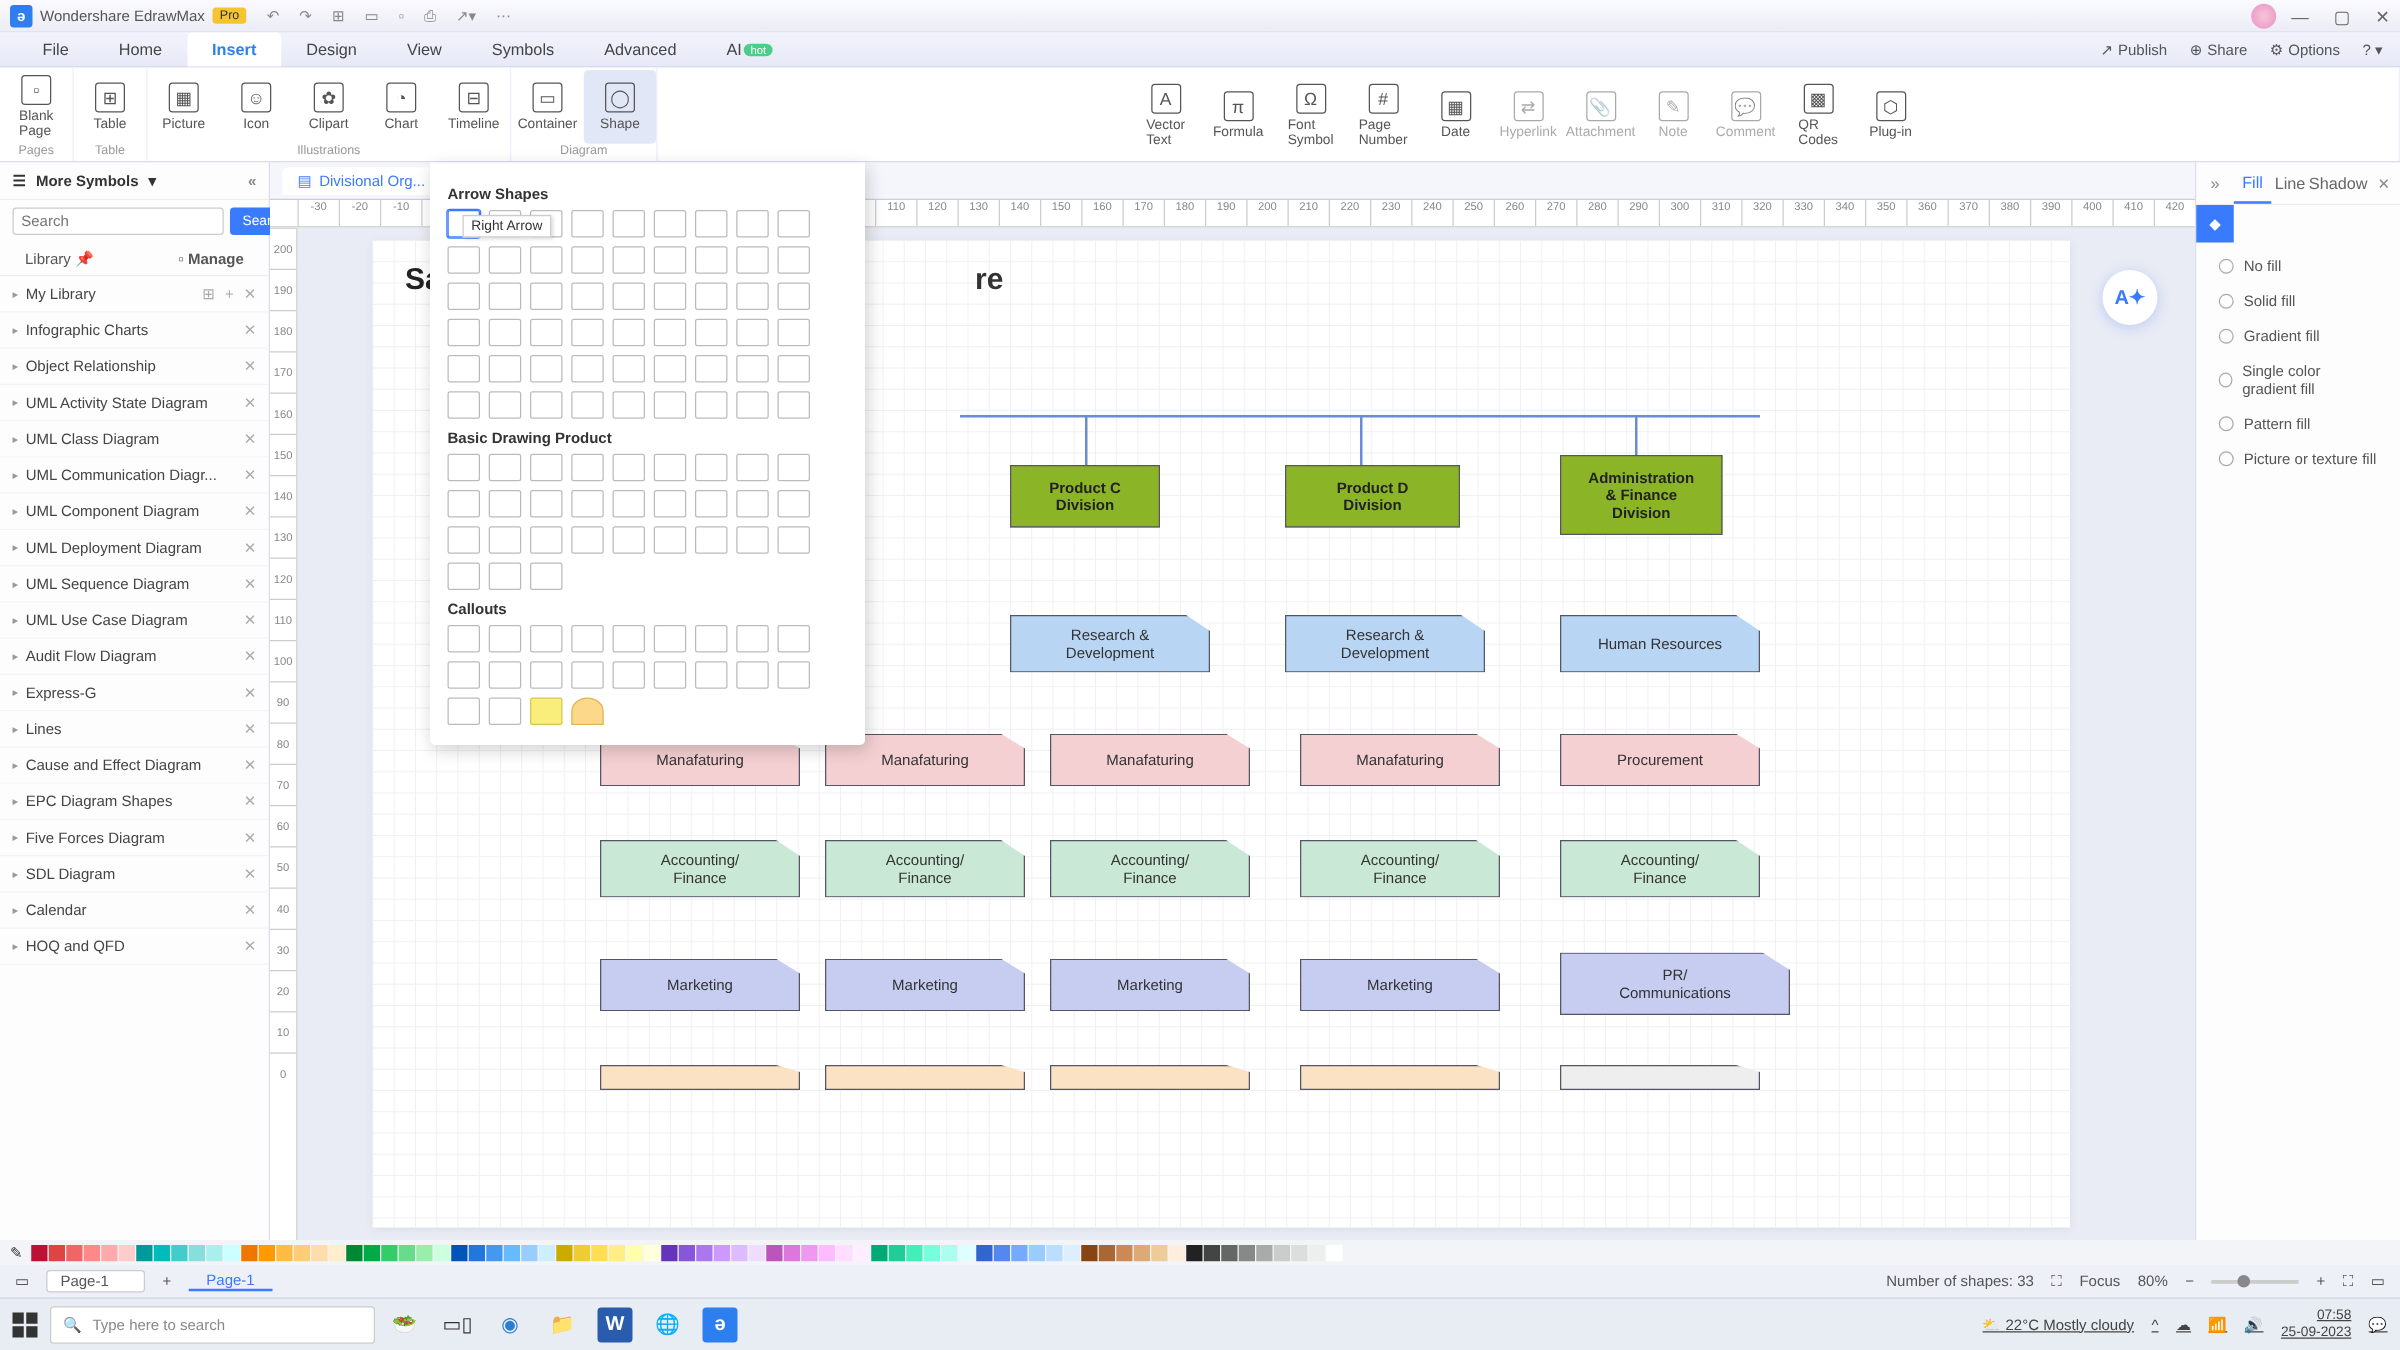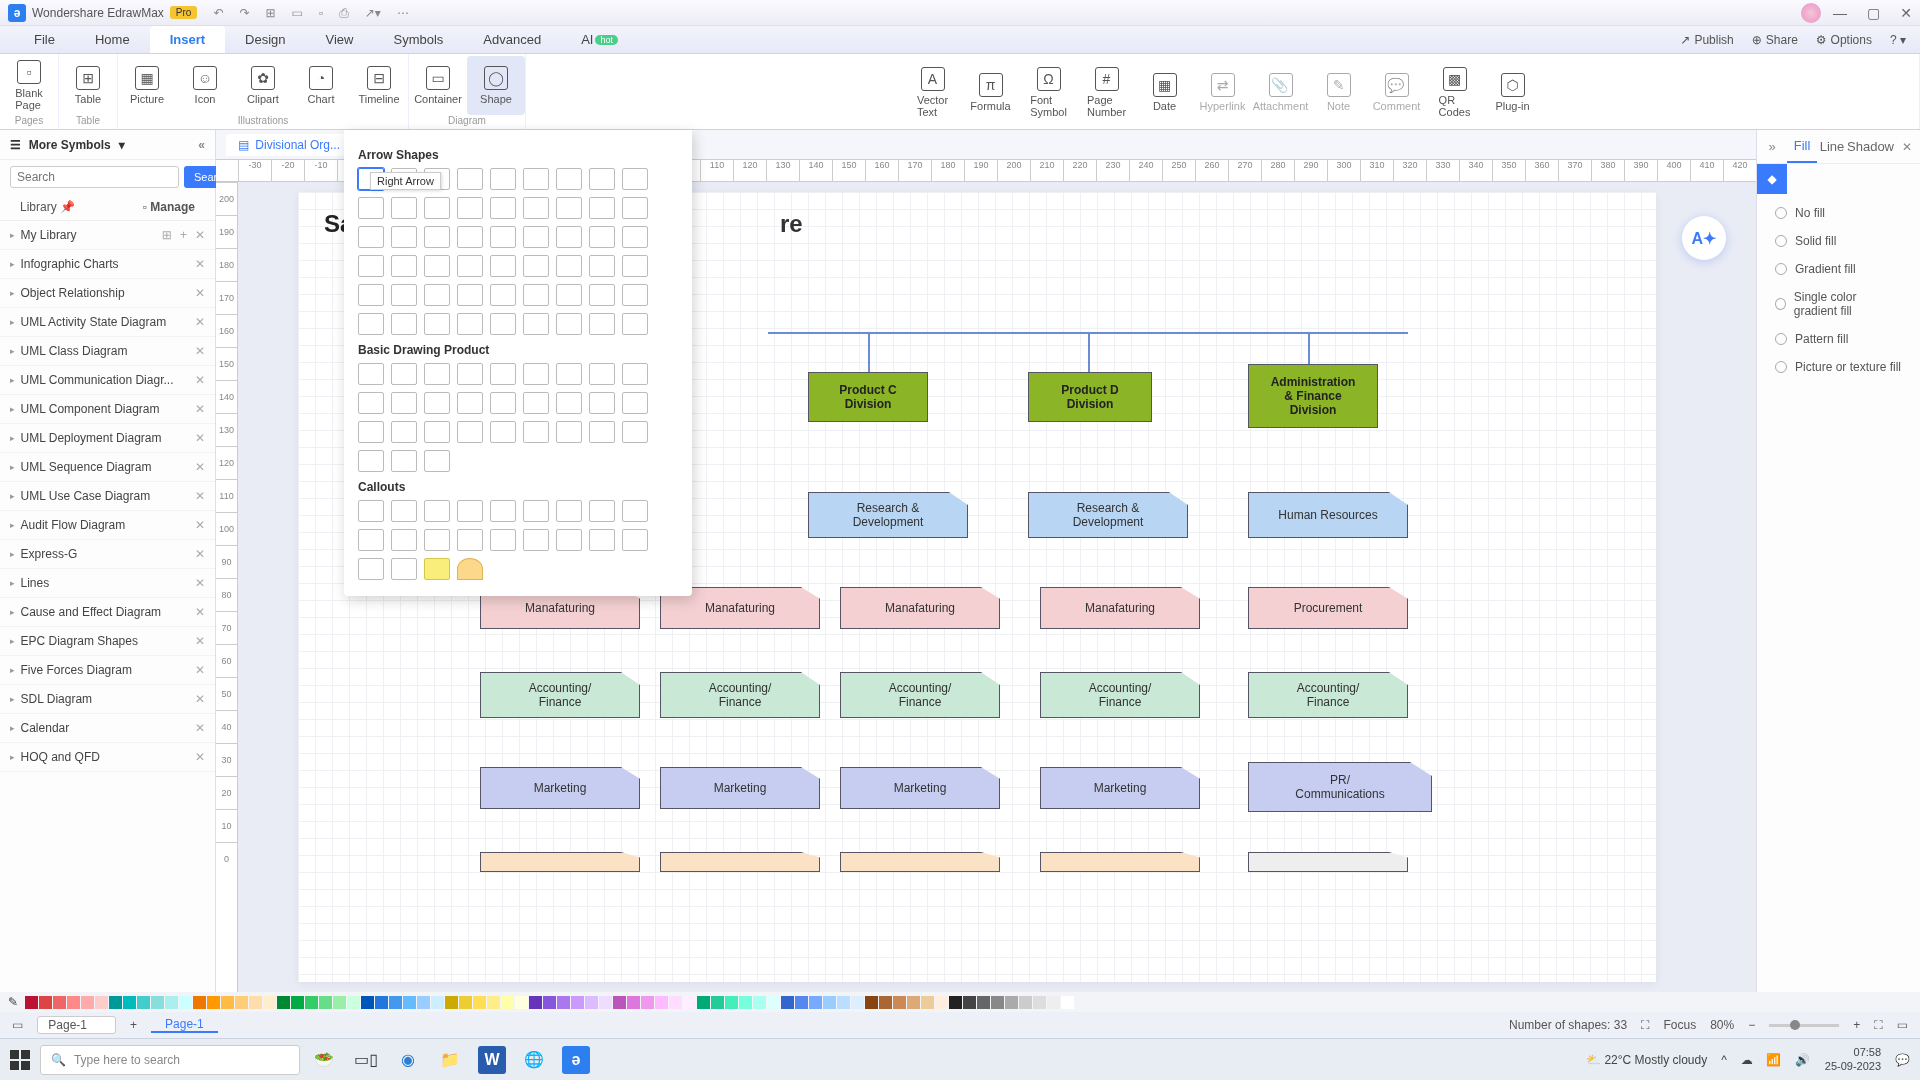--- a/index.html
+++ b/index.html
@@ -100,21 +100,21 @@
 .statusbar .sp { flex: 1; }
 .statusbar .pg { border: 1px solid #ccc; padding: 1px 28px 1px 10px; border-radius: 3px; background: #fff; }
 .statusbar .pglink { color: #3a7afc; padding: 0 14px; border-bottom: 2px solid #3a7afc; }
 
 .taskbar { height: 42px; background: #e8ecf3; display: flex; align-items: center; padding: 0 10px; gap: 10px; border-top: 1px solid #ccd3e0; }
 .taskbar .win { width: 20px; height: 20px; display: grid; grid-template: 1fr 1fr / 1fr 1fr; gap: 2px; }
 .taskbar .win div { background: #333; }
 .taskbar .srch { flex: 0 0 260px; height: 30px; background: #fff; border-radius: 3px; display: flex; align-items: center; padding: 0 10px; color: #888; gap: 8px; border: 1px solid #ccc; }
 .taskbar .icons { display: flex; gap: 14px; align-items: center; }
 .taskbar .tic { width: 28px; height: 28px; border-radius: 3px; display: flex; align-items: center; justify-content: center; font-size: 16px; }
-.taskbar .right { margin-left: auto; display: flex; align-items: center; gap: 14px; font-size: 12px; color: #444; }
+.taskbar .right { margin-left: auto; display: flex; align-items: center; gap: 14px; font-size: 12px; color: #444; text-decoration: underline; }
 .taskbar .clock { text-align: right; font-size: 11px; line-height: 1.2; }
 
 .conn { position: absolute; background: #6a8bd5; }
 </style>
 </head>
 <body>
 
 <div class="titlebar">
   <div class="logo">ə</div>
   <span class="title">Wondershare EdrawMax</span>
@@ -479,21 +479,21 @@
 
         <div class="conn" style="top:140px;left:470px;width:640px;height:2px"></div>
         <div class="conn" style="top:140px;left:570px;width:2px;height:40px"></div>
         <div class="conn" style="top:140px;left:790px;width:2px;height:40px"></div>
         <div class="conn" style="top:140px;left:1010px;width:2px;height:40px"></div>
 
         <div class="orgbox green" style="top:180px;left:180px;width:78px;height:50px;white-space:pre">P
 D</div>
         <div class="orgbox green" style="top:180px;left:510px;width:120px;height:50px;white-space:pre">Product C
 Division</div>
-        <div class="orgbox green" style="top:180px;left:730px;width:124px;height:50px;white-space:pre">Product D
+        <div class="orgbox green" style="top:180px;left:730px;width:140px;height:50px;white-space:pre">Product D
 Division</div>
         <div class="orgbox green" style="top:172px;left:950px;width:130px;height:64px;white-space:pre">Administration
 &amp; Finance
 Division</div>
 
         <div class="orgbox blue clip" style="top:300px;left:182px;width:80px;height:46px;white-space:pre">R
 De</div>
         <div class="orgbox blue clip" style="top:300px;left:510px;width:160px;height:46px;white-space:pre">Research &amp;
 Development</div>
         <div class="orgbox blue clip" style="top:300px;left:730px;width:160px;height:46px;white-space:pre">Research &amp;

